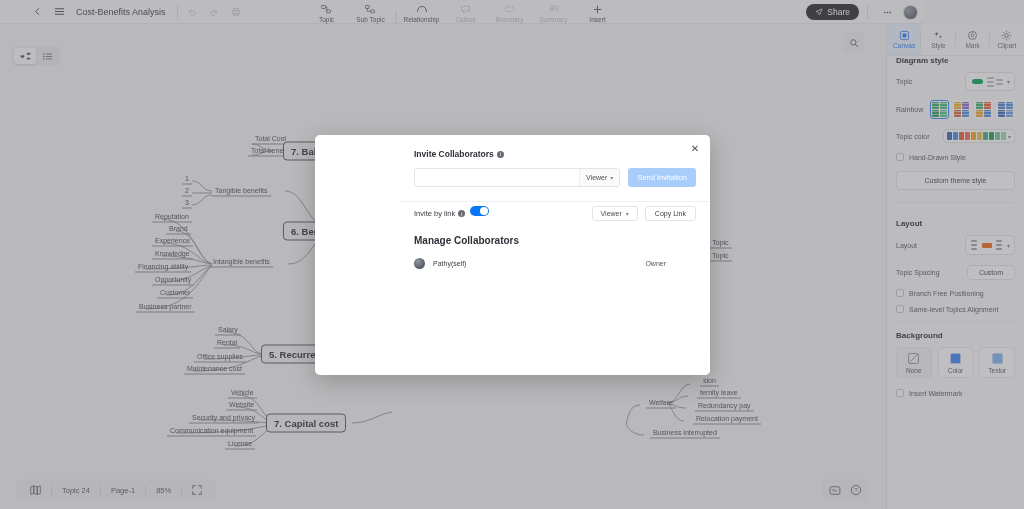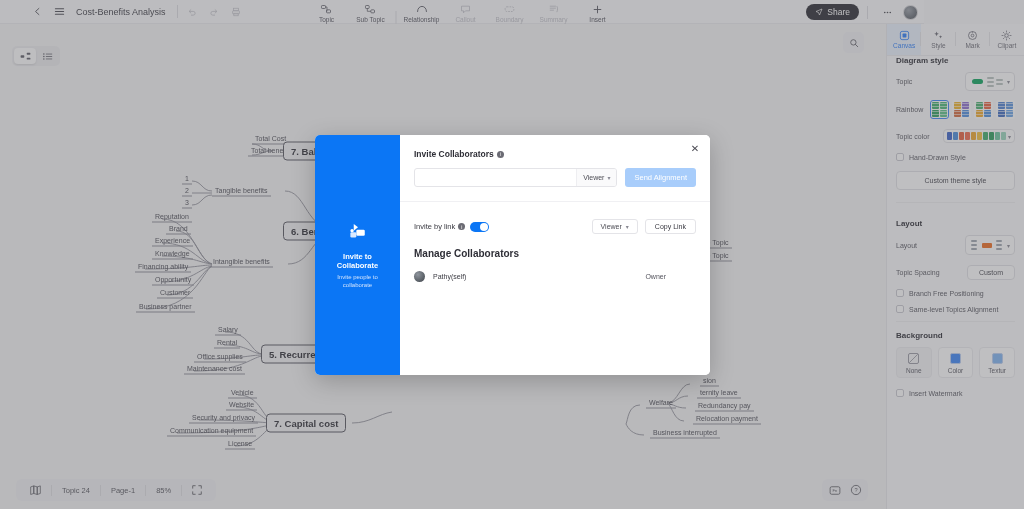--- a/index.html
+++ b/index.html
@@ -231,21 +231,21 @@
     display: flex; align-items: center; gap: 3px; font-size: 7px;
     color: #4d4d55; padding: 0 6px; background: #fafafb; height: 100%;
     border-left: 1px solid #eeeef1; cursor: pointer;
   }
   .send-btn {
     background: #a8cdfb; color: #fff; font-size: 7.5px;
     border: none; border-radius: 3px; padding: 0 9px; height: 19px;
     cursor: default; white-space: nowrap; font-family: "Liberation Sans", sans-serif;
   }
   .m-sep { height: 1px; background: #f0f0f3; margin: 14px -14px 0 -14px; }
-  .link-row { display: flex; align-items: center; margin-top: 17px; }
+  .link-row { display: flex; margin-top: 4px; }
   .link-lbl { font-size: 7.5px; color: #3a3a42; display: flex; align-items: center; gap: 3px; }
   .toggle {
     width: 19px; height: 10px; border-radius: 5px; background: #0b76f5;
     position: relative; margin-left: 5px; cursor: pointer; flex: none;
   }
   .toggle i {
     position: absolute; right: 1px; top: 1px; width: 8px; height: 8px;
     background: #fff; border-radius: 50%;
   }
   .link-actions { margin-left: auto; display: flex; align-items: center; gap: 7px; }
@@ -738,52 +738,39 @@
         <span class="cbox"></span>
         <span class="cbtext">Insert Watermark</span>
       </div>
     </div>
   </div>
 
   <div class="overlay"></div>
 
   <div class="modal">
     <div class="m-left">
-      <div class="m-opt inv">
-        <span class="m-ico">
-          <svg width="22" height="19" viewBox="0 0 26 22">
-              <path d="M8 2 8 10 13 6z" fill="#fff"></path>
-              <rect x="11" y="9" width="10" height="7" rx="1.4" fill="#fff"></rect>
-              <rect x="4" y="12" width="7" height="6" rx="1.4" fill="#dbeaff"></rect>
-              <circle cx="6" cy="10" r="2" fill="#fff"></circle>
-            </svg>
-        </span>
-        <span class="m-t">Invite to Collaborate</span>
-        <span class="m-s">Invite people to collaborate</span>
-        <span class="m-arrow"></span>
-      </div>
     </div>
 
     <div class="m-right">
       <div class="m-close">✕</div>
 
       <div class="m-h">
         <span>Invite Collaborators</span>
         <span class="info-i">i</span>
       </div>
 
       <div class="invite-row">
         <div class="email-wrap">
           <input class="email-in" type="text" value="" placeholder="" style="">
           <div class="role-in">
             <span>Viewer</span>
             <span class="chev">▾</span>
           </div>
         </div>
-        <button class="send-btn">Send Alignment</button>
+        <button class="send-btn">Send Invitation</button>
       </div>
 
       <div class="m-sep"></div>
 
       <div class="link-row">
         <span class="link-lbl">
           <span>Invite by link</span>
           <span class="info-i">i</span>
         </span>
         <span class="toggle">

